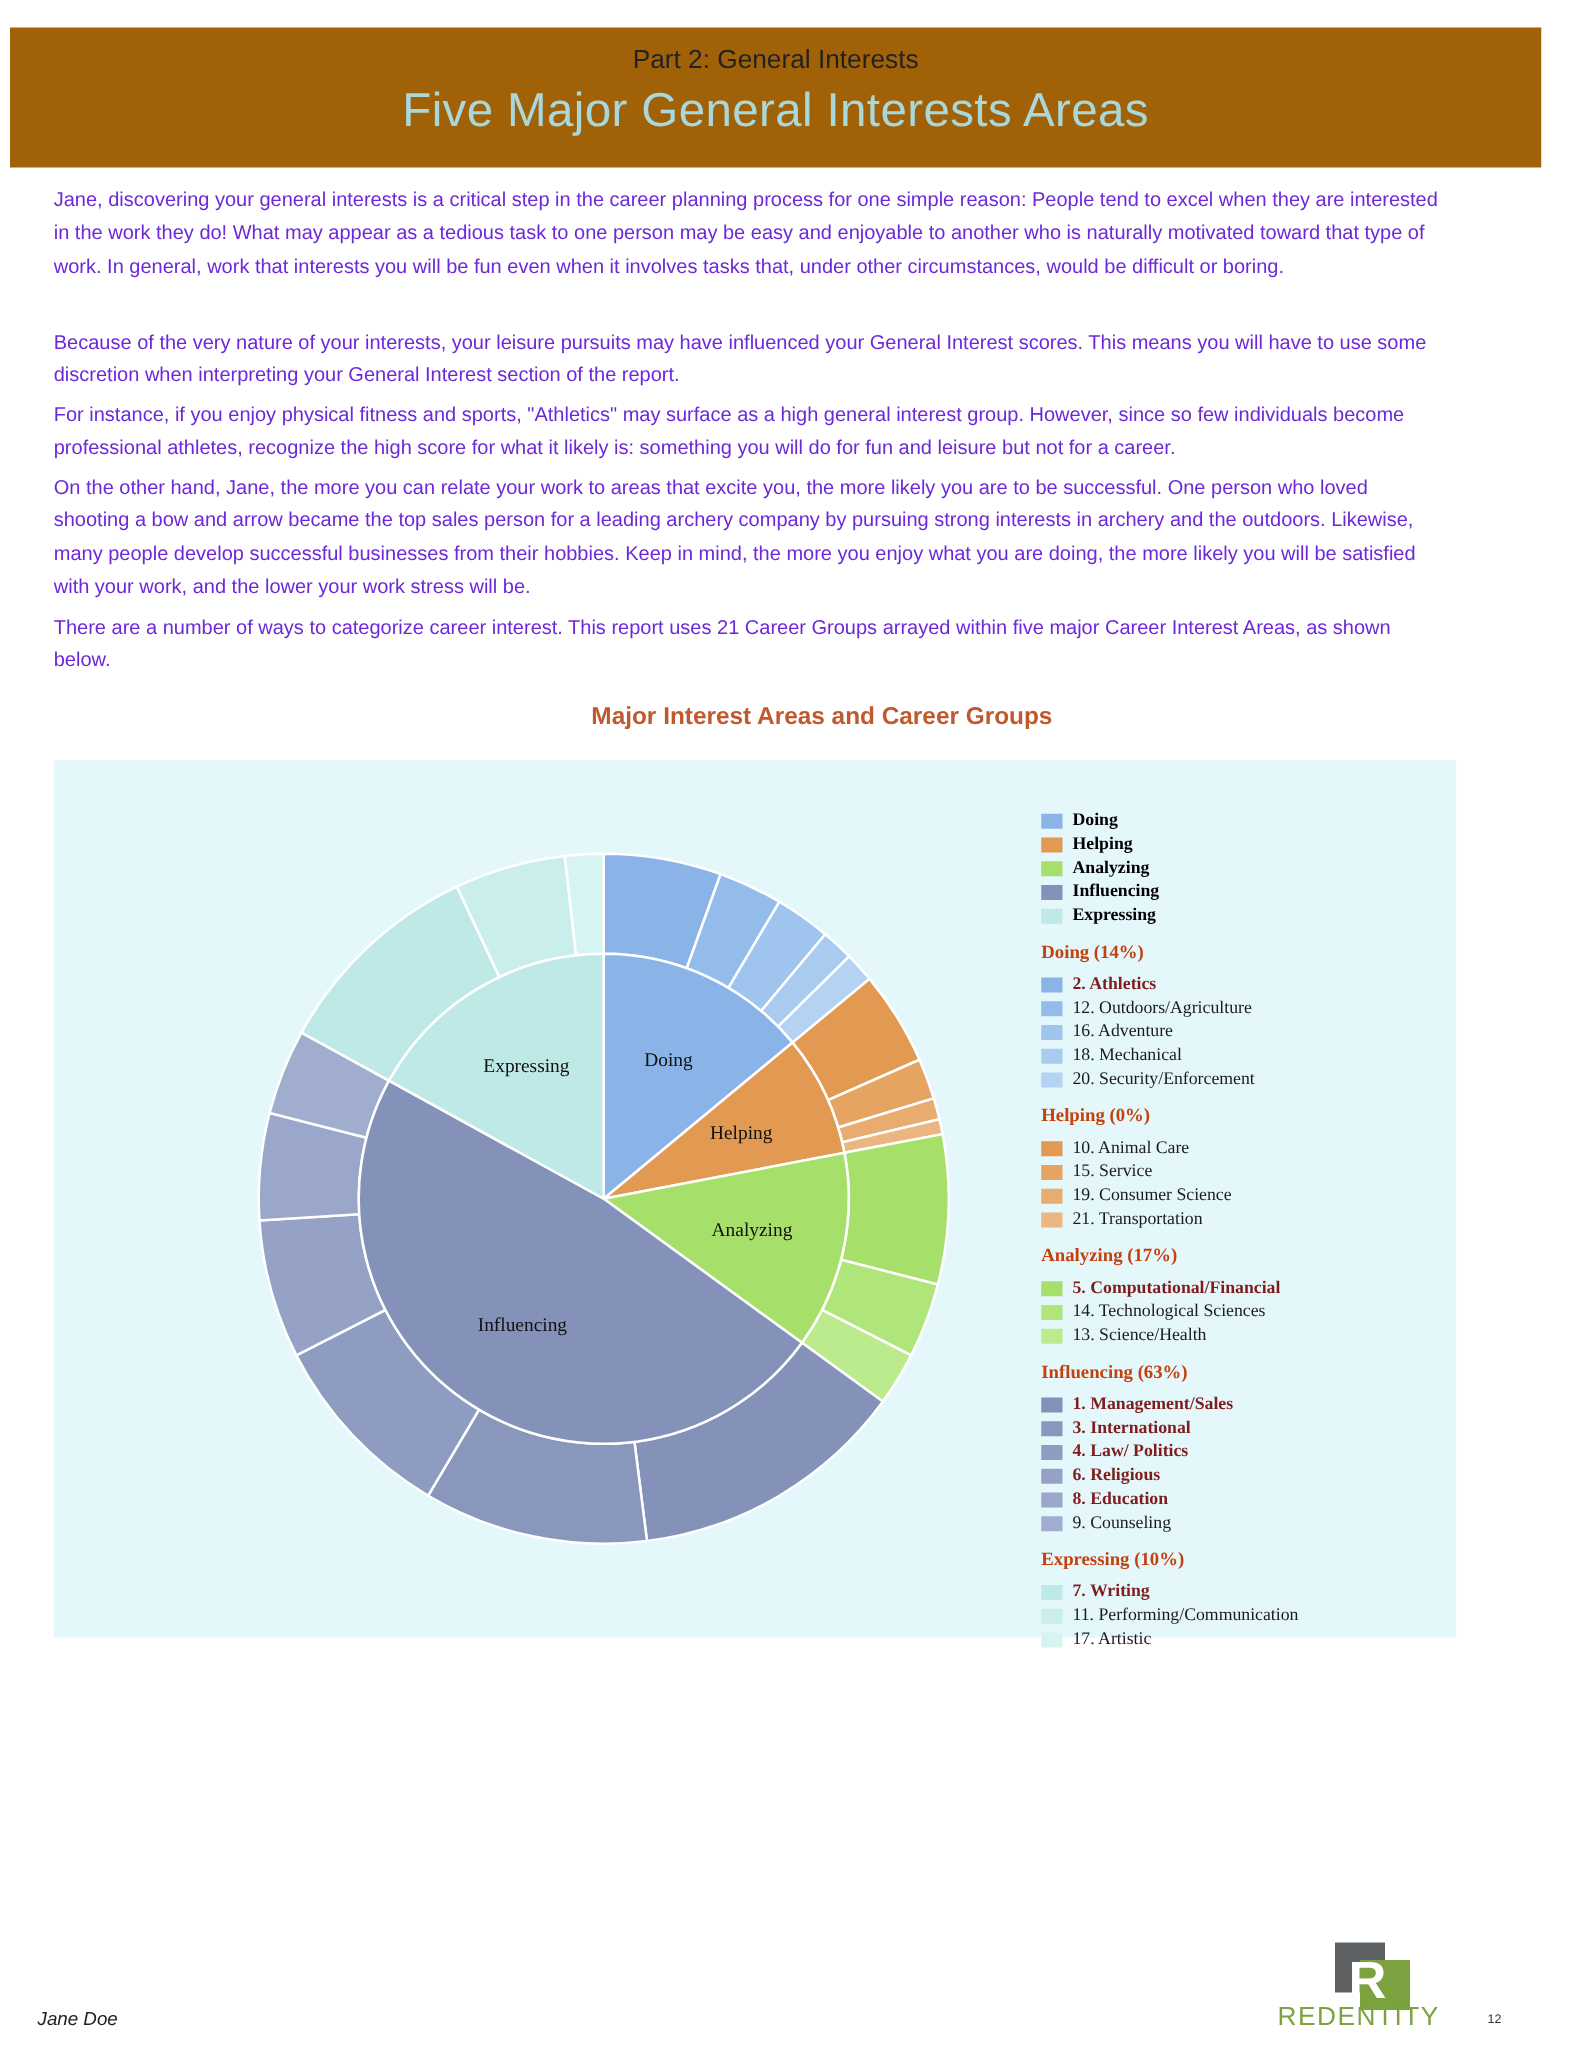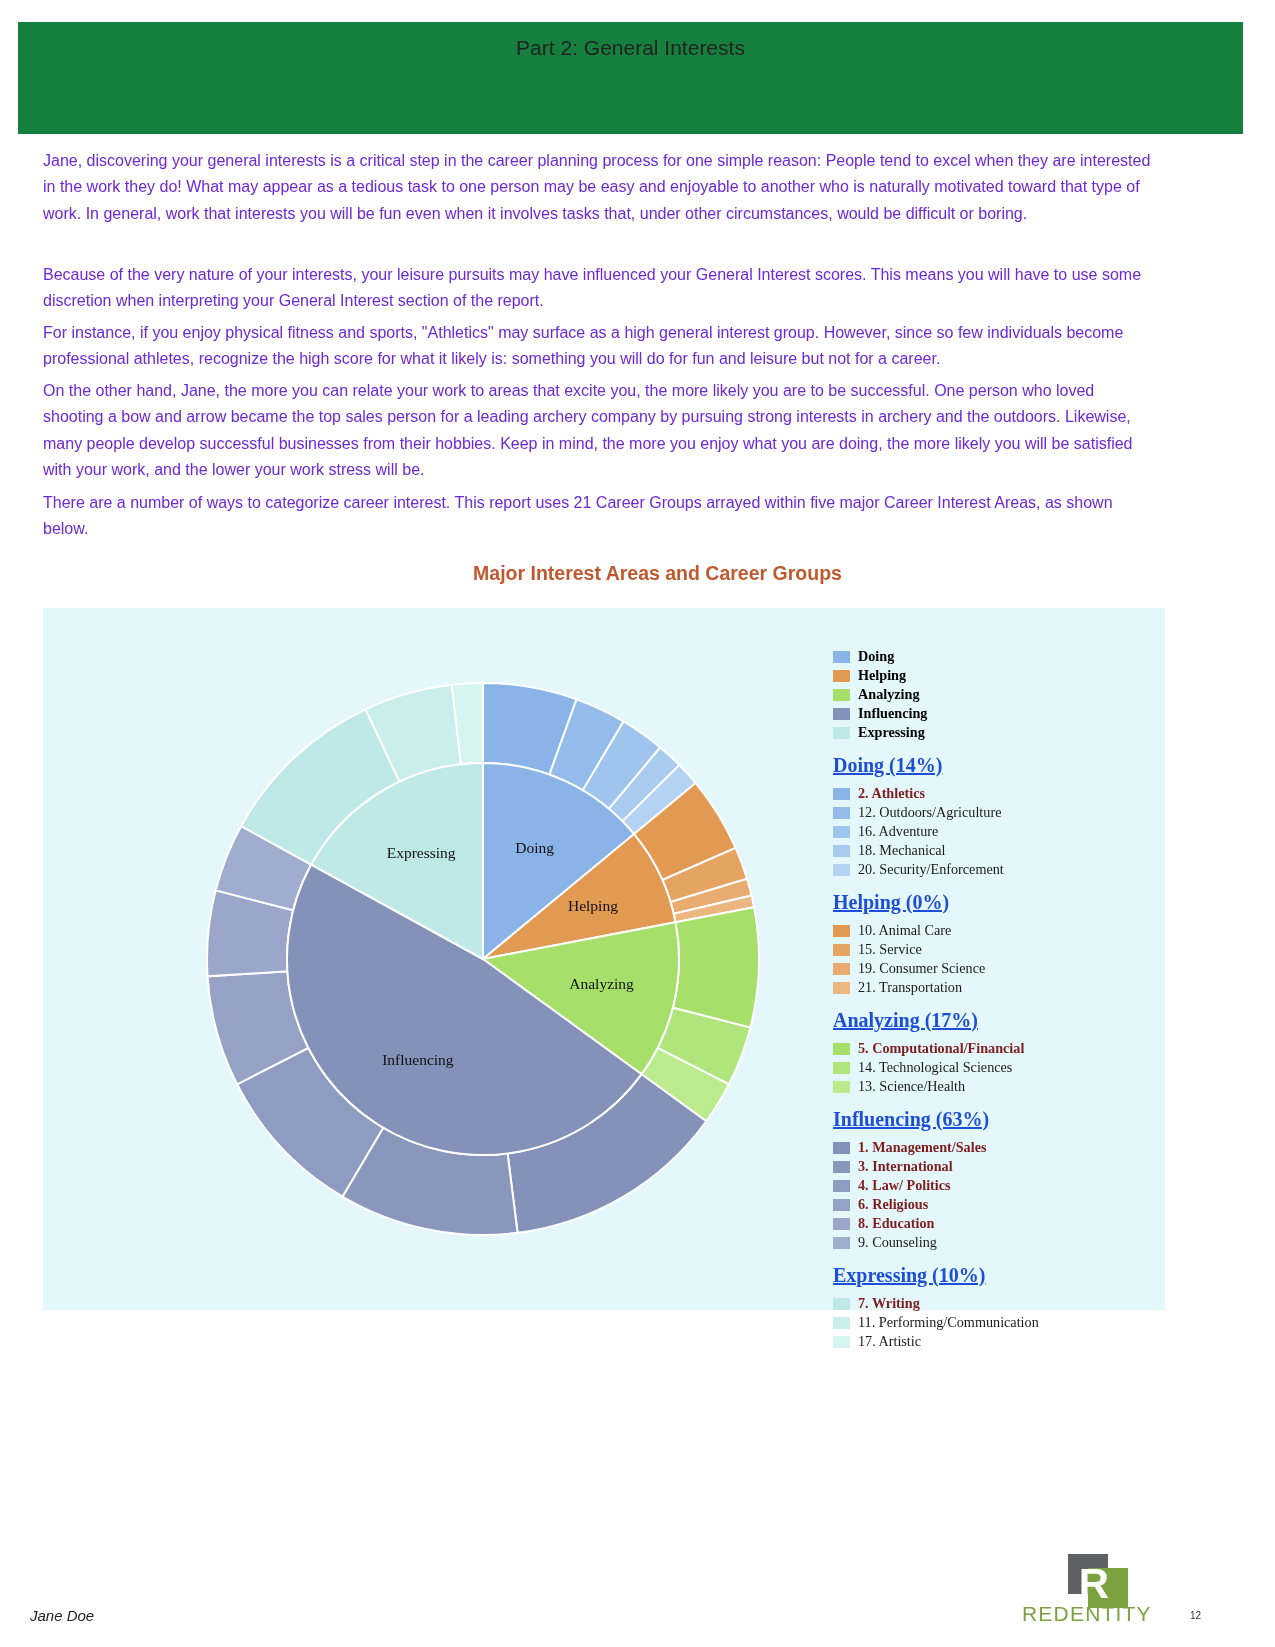--- a/index.html
+++ b/index.html
@@ -5,22 +5,22 @@
   html,body{margin:0;padding:0;}
   body{
     width:1275px;height:1647px;
     background:#ffffff;
     font-family:"Liberation Sans", sans-serif;
     color:#1a1a1a;
     position:relative;
     overflow:hidden;
   }
   .header-band{
-    position:absolute;left:18px;top:22px;width:1225px;height:112px;
-    background:#15803d;
+    position:absolute;left:8px;top:22px;width:1225px;height:112px;
+    background:#a16207;
   }
   .header-sub{
     position:absolute;left:0;right:0;top:14px;
     text-align:center;font-size:21px;color:#222;
   }
   .header-title{
     position:absolute;left:0;right:0;top:46px;
     text-align:center;font-size:38px;color:#a8d8db;font-weight:400;
     letter-spacing:.3px;
   }
@@ -38,21 +38,21 @@
     background:#e4f7fb;
   }
   .sunburst-wrap{position:absolute;left:0;top:0;width:790px;height:702px;}
   .legend{
     position:absolute;left:790px;top:40px;width:330px;
     font-family:"Liberation Serif", serif;
   }
   .legend-row{display:flex;align-items:center;margin:0 0 2px 0;line-height:17px;}
   .sw{width:17px;height:12px;margin-right:8px;flex:0 0 auto;display:inline-block;}
   .legend-top .legend-row{font-weight:bold;font-size:14.2px;color:#000;}
-  .legend-head{font-weight:bold;font-size:20px;color:#1d4ed8;margin:13px 0 8px 0;text-decoration:underline;}
+  .legend-head{font-weight:bold;font-size:15px;color:#c2410c;margin:13px 0 8px 0;}
   .legend-item{font-size:14.2px;color:#1a1a1a;}
   .legend-item.bold{font-weight:bold;color:#7f1d1d;}
   .footer-name{
     position:absolute;left:30px;top:1607px;font-size:15px;
     font-style:italic;color:#222;
   }
   .page-num{
     position:absolute;left:1190px;top:1610px;font-size:10px;color:#333;
   }
   .logo{
@@ -65,20 +65,21 @@
   .slice-label{
     font-family:"Liberation Serif", serif;font-size:15.5px;fill:#111;
     text-anchor:middle;dominant-baseline:middle;
   }
 </style>
 </head>
 <body>
 
 <div class="header-band">
   <div class="header-sub">Part 2: General Interests</div>
+  <div class="header-title">Five Major General Interests Areas</div>
 </div>
 
 <div class="body-text" style="top:148px;">Jane, discovering your general interests is a critical step in the career planning process for one simple reason: People tend to excel when they are interested in the work they do! What may appear as a tedious task to one person may be easy and enjoyable to another who is naturally motivated toward that type of work. In general, work that interests you will be fun even when it involves tasks that, under other circumstances, would be difficult or boring.</div>
 <div class="body-text" style="top:262px;">Because of the very nature of your interests, your leisure pursuits may have influenced your General Interest scores. This means you will have to use some discretion when interpreting your General Interest section of the report.</div>
 <div class="body-text" style="top:320px;">For instance, if you enjoy physical fitness and sports, "Athletics" may surface as a high general interest group. However, since so few individuals become professional athletes, recognize the high score for what it likely is: something you will do for fun and leisure but not for a career.</div>
 <div class="body-text" style="top:378px;">On the other hand, Jane, the more you can relate your work to areas that excite you, the more likely you are to be successful. One person who loved shooting a bow and arrow became the top sales person for a leading archery company by pursuing strong interests in archery and the outdoors. Likewise, many people develop successful businesses from their hobbies. Keep in mind, the more you enjoy what you are doing, the more likely you will be satisfied with your work, and the lower your work stress will be.</div>
 <div class="body-text" style="top:490px;">There are a number of ways to categorize career interest. This report uses 21 Career Groups arrayed within five major Career Interest Areas, as shown below.</div>
 
 <div class="chart-title">Major Interest Areas and Career Groups</div>
 

